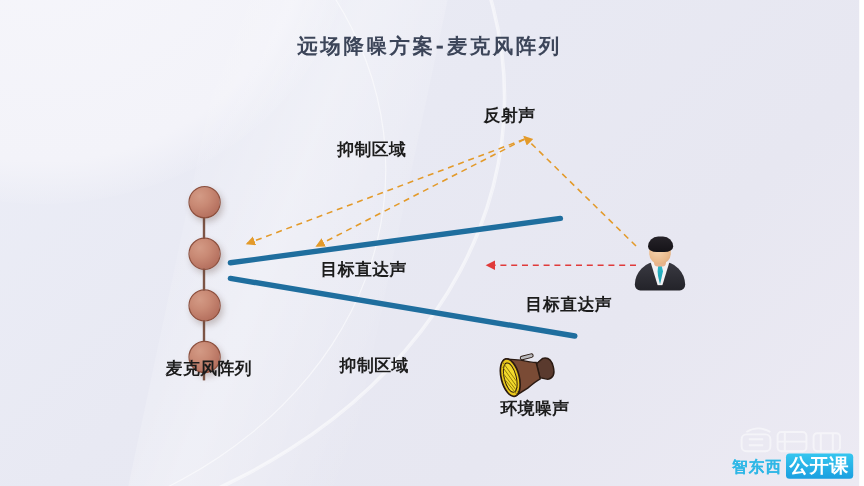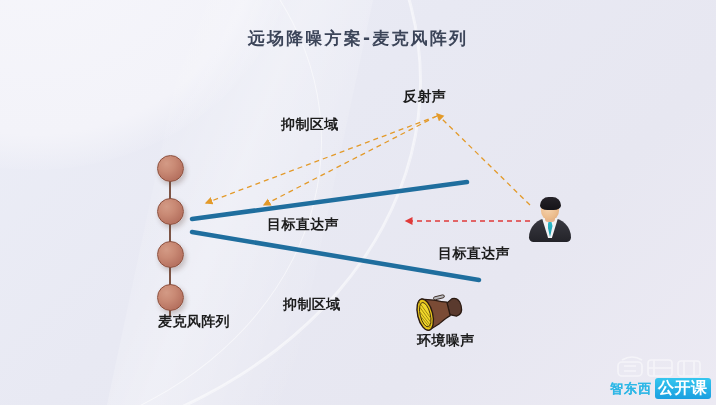--- a/index.html
+++ b/index.html
@@ -217,21 +217,21 @@
         <rect x="22" y="6" width="11" height="3" rx="1.5" fill="#b9b9bd" stroke="#2a1a12" stroke-width="0.8"></rect>
       </g>
     </svg>
   </div>
 
   <div class="label" style="left:403px; top:88px;">反射声</div>
   <div class="label" style="left:281px; top:116px;">抑制区域</div>
   <div class="label" style="left:267px; top:216px;">目标直达声</div>
   <div class="label" style="left:438px; top:245px;">目标直达声</div>
   <div class="label" style="left:283px; top:296px;">抑制区域</div>
-  <div class="label" style="left:138px; top:313px;margin-left:20px;">麦克风阵列</div>
+  <div class="label" style="left:138px; top:299px;">麦克风阵列</div>
   <div class="label" style="left:417px; top:332px;">环境噪声</div>
 
   <div class="wm-logo">
     <svg viewBox="0 0 100 28" width="100" height="28">
       <g fill="none" stroke="#ffffff" stroke-width="1.6" opacity="0.9">
         <path d="M10,8 q10,-6 20,0"></path>
         <rect x="6" y="10" width="24" height="14" rx="4"></rect>
         <path d="M12,14 h12 M12,19 h12"></path>
         <rect x="36" y="8" width="24" height="16" rx="3"></rect>
         <path d="M42,8 v16 M36,16 h24"></path>

